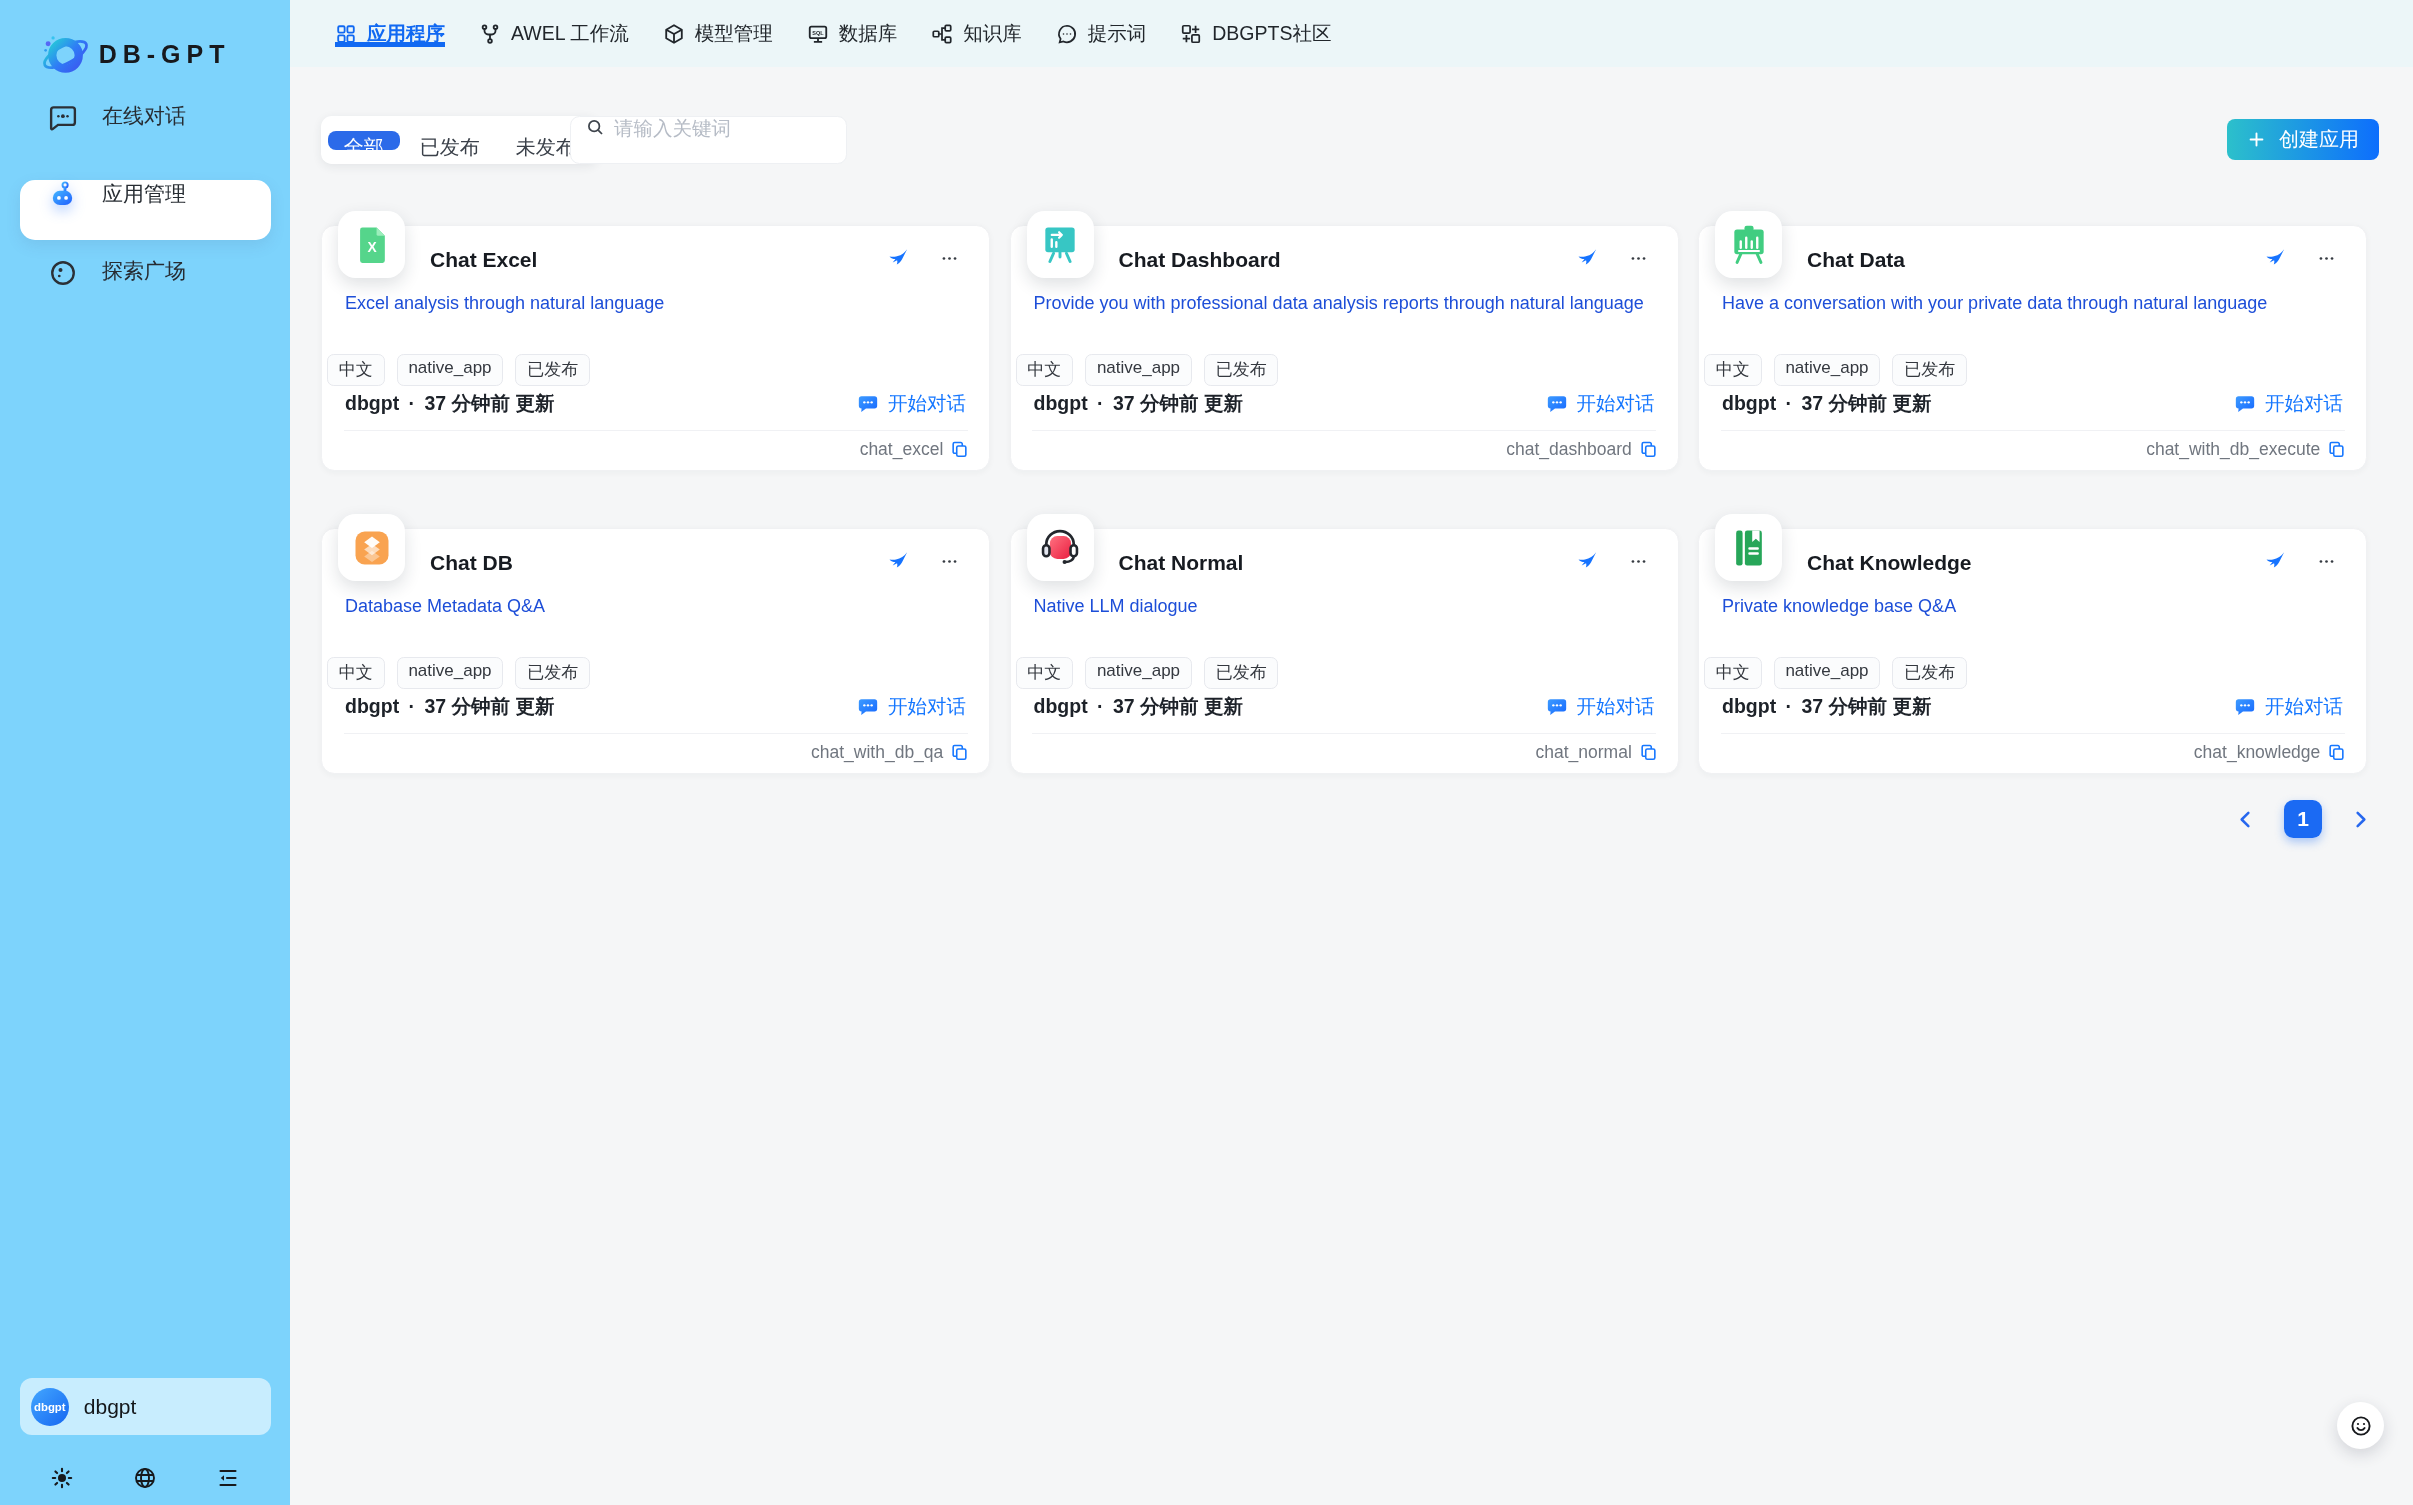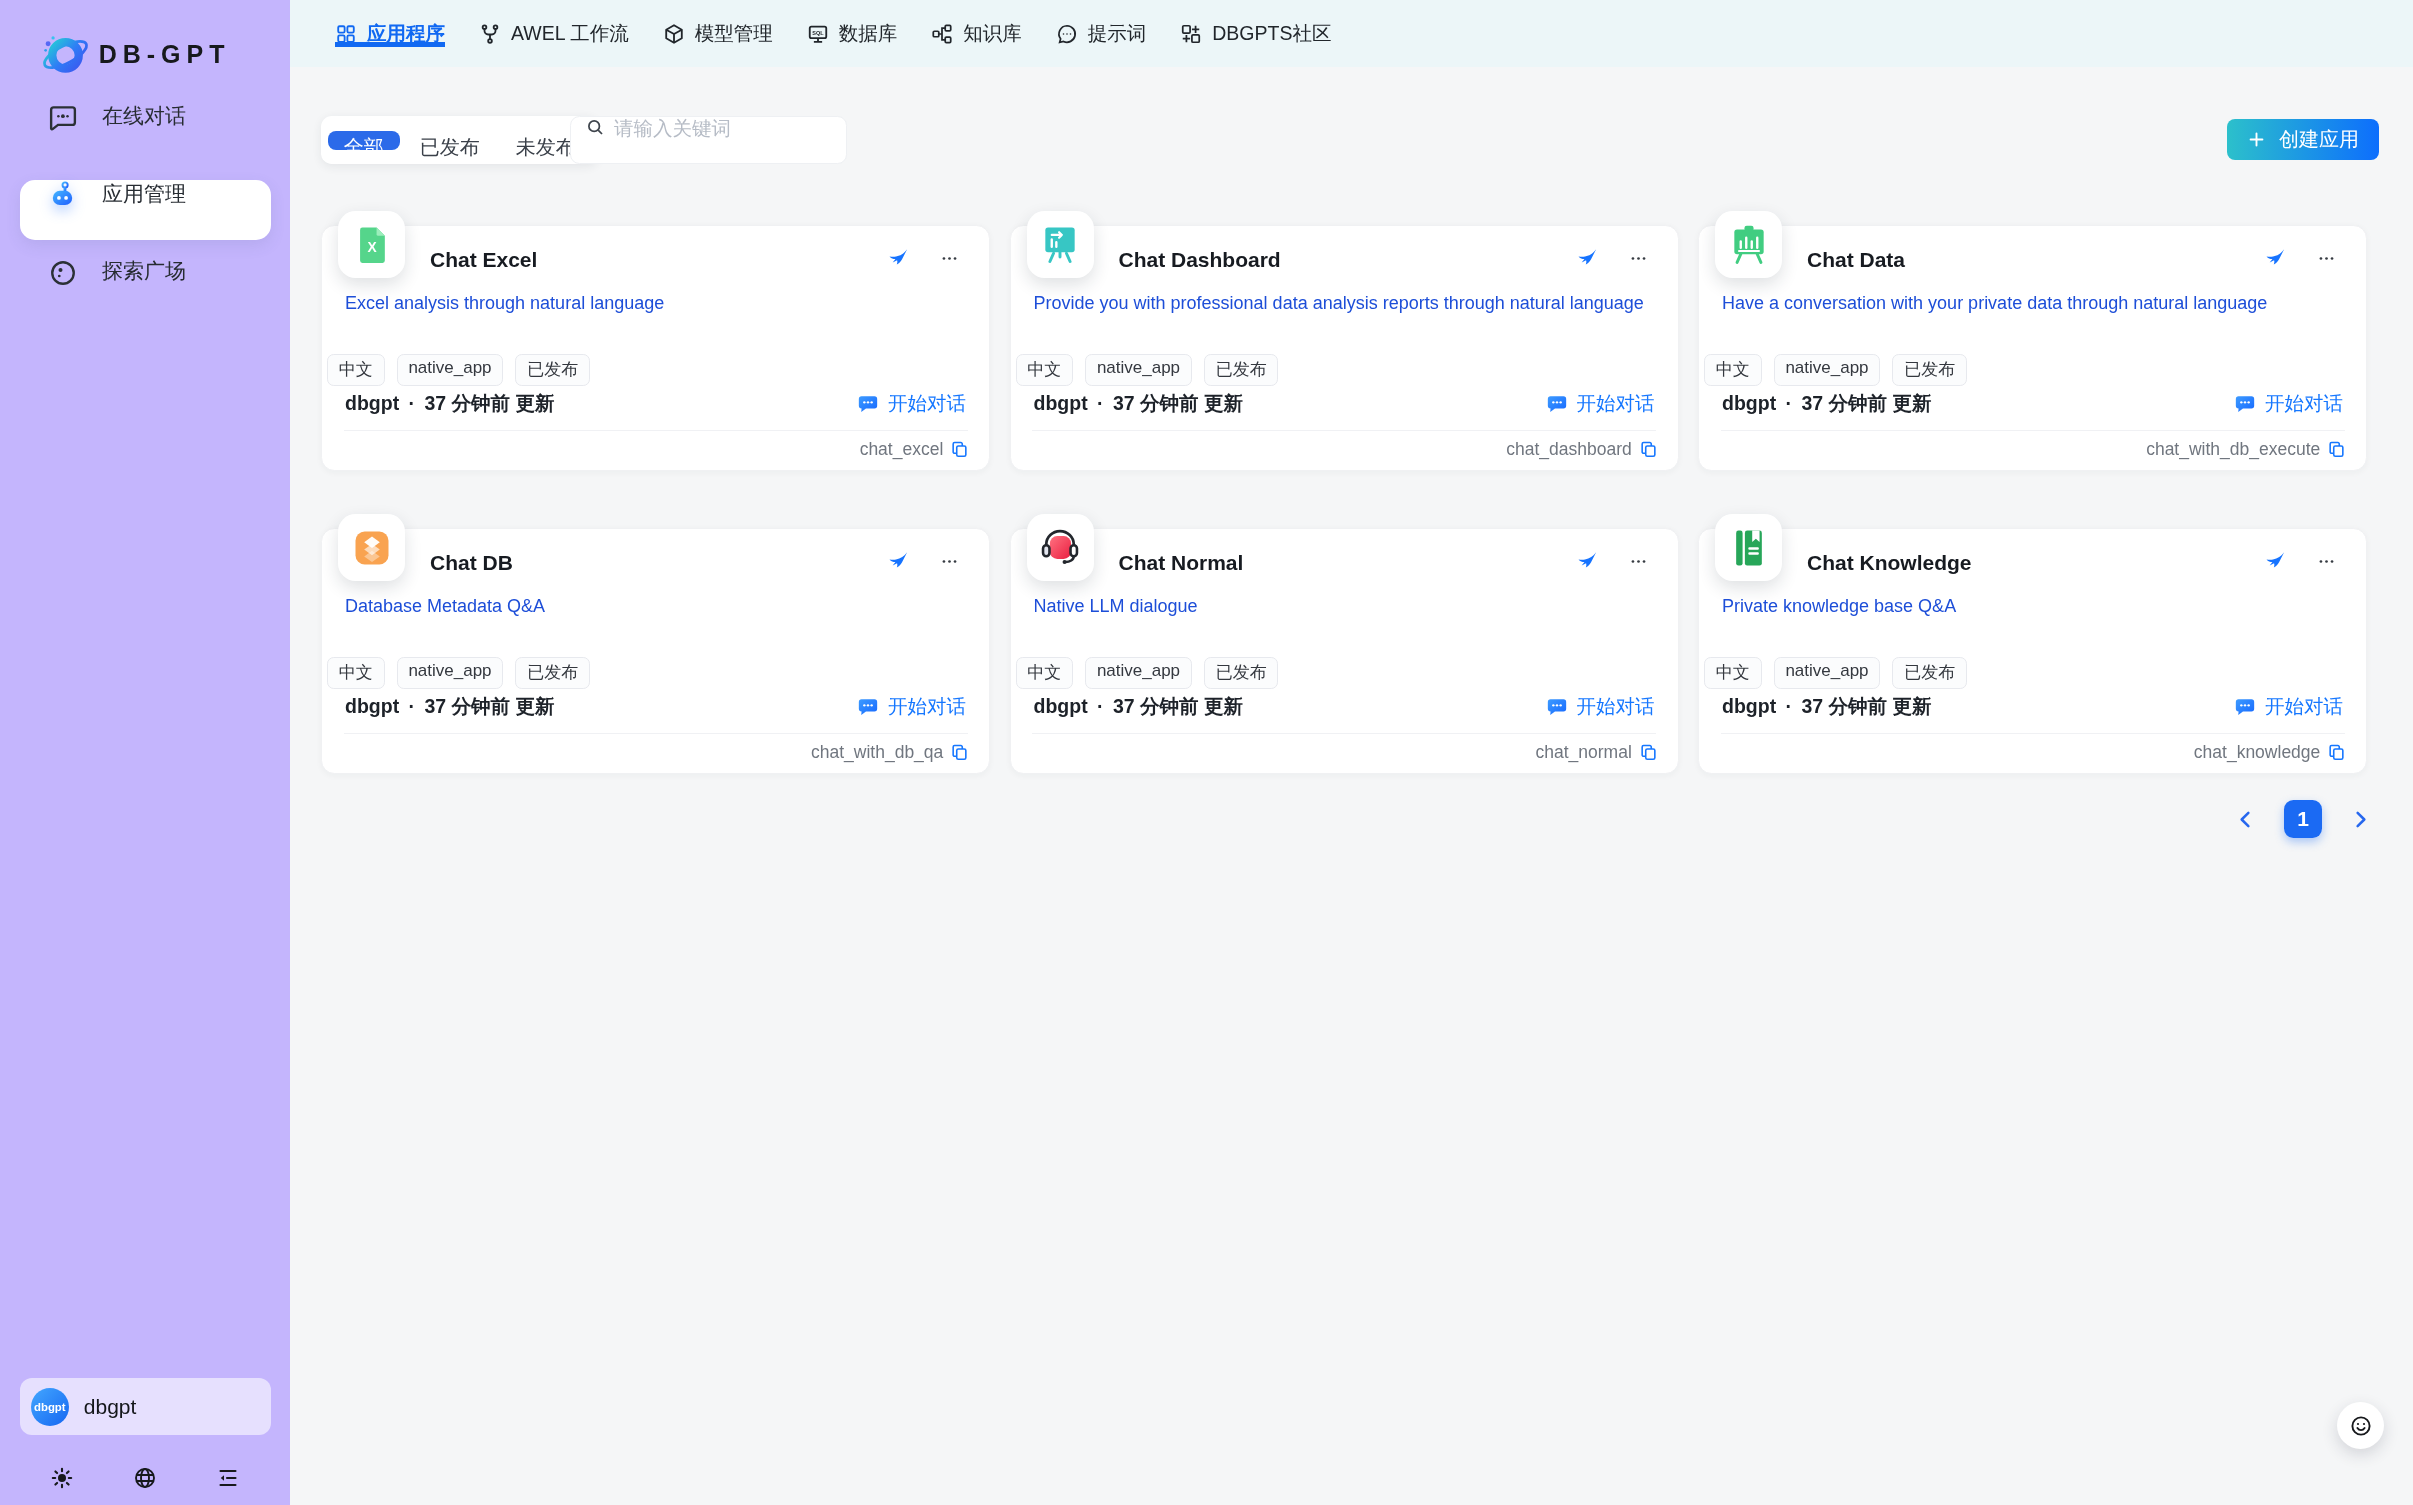--- a/index.html
+++ b/index.html
@@ -6,21 +6,21 @@
   * { margin:0; padding:0; box-sizing:border-box; }
   html,body { width:2413px; height:1506px; }
   body {
     position:relative; overflow:hidden;
     font-family:"Liberation Sans","DejaVu Sans",sans-serif;
     background:#f5f6f7; color:#21262c;
   }
   svg { display:block; }
 
   
-  .sidebar { position:absolute; left:0; top:0; width:290px; height:1506px; background:#c4b5fd; }
+  .sidebar { position:absolute; left:0; top:0; width:290px; height:1506px; background:#7dd3fc; }
   .logo { position:absolute; left:39px; top:27px; height:55px; display:flex; align-items:center; gap:6.7px; }
   .logo-text { font-size:25px; font-weight:800; letter-spacing:6px; color:#17191d; }
   .side-nav { position:absolute; left:20px; top:102px; width:251px; display:flex; flex-direction:column; gap:17.5px; }
   .nav-item { height:60px; border-radius:15px; display:flex; gap:24px; padding-left:27px;
               font-size:21px; color:#272c32; cursor:pointer; }
   .nav-item .nv-icon { width:31px; height:31px; display:flex; align-items:center; justify-content:center; }
   .nav-item.active { background:#ffffff; box-shadow:0 5.4px 15px rgba(76,92,130,.12); font-weight:500; }
   .nav-item.active .nv-icon svg { filter:drop-shadow(0 5.4px 6.7px rgba(44,118,255,.38)); }
 
   .user-chip { position:absolute; left:20px; bottom:71px; width:251px; height:57px;

